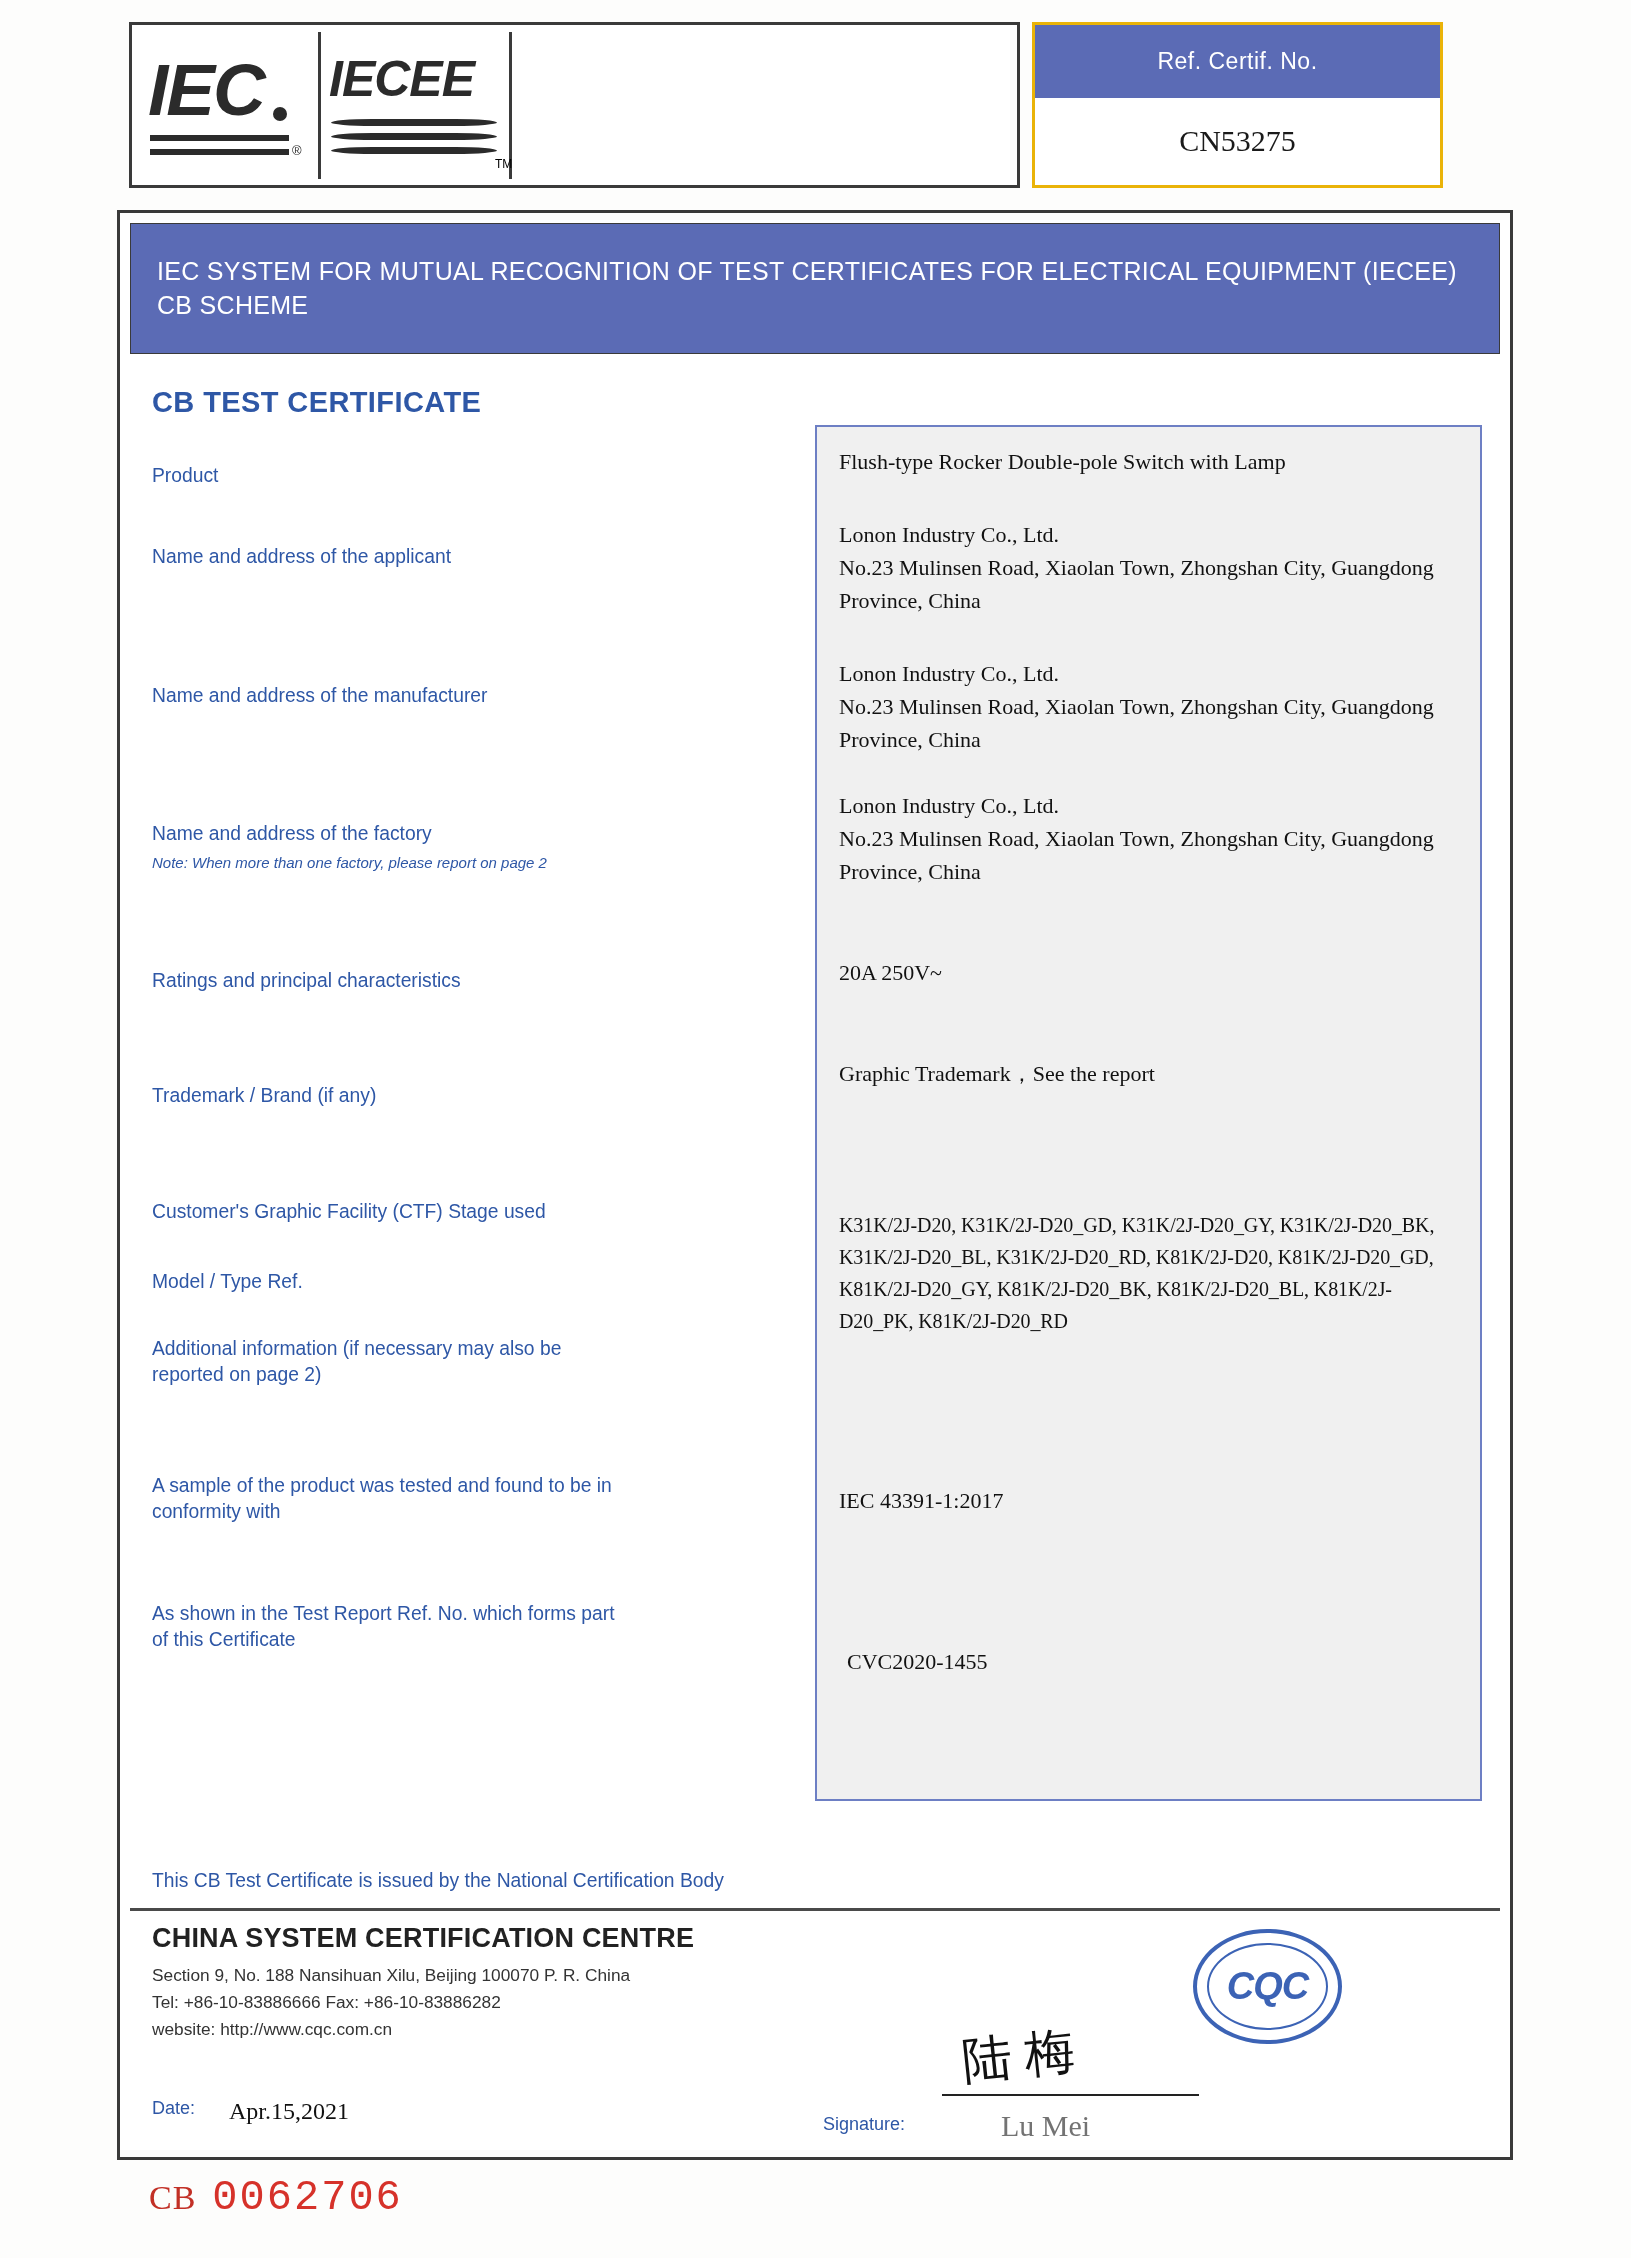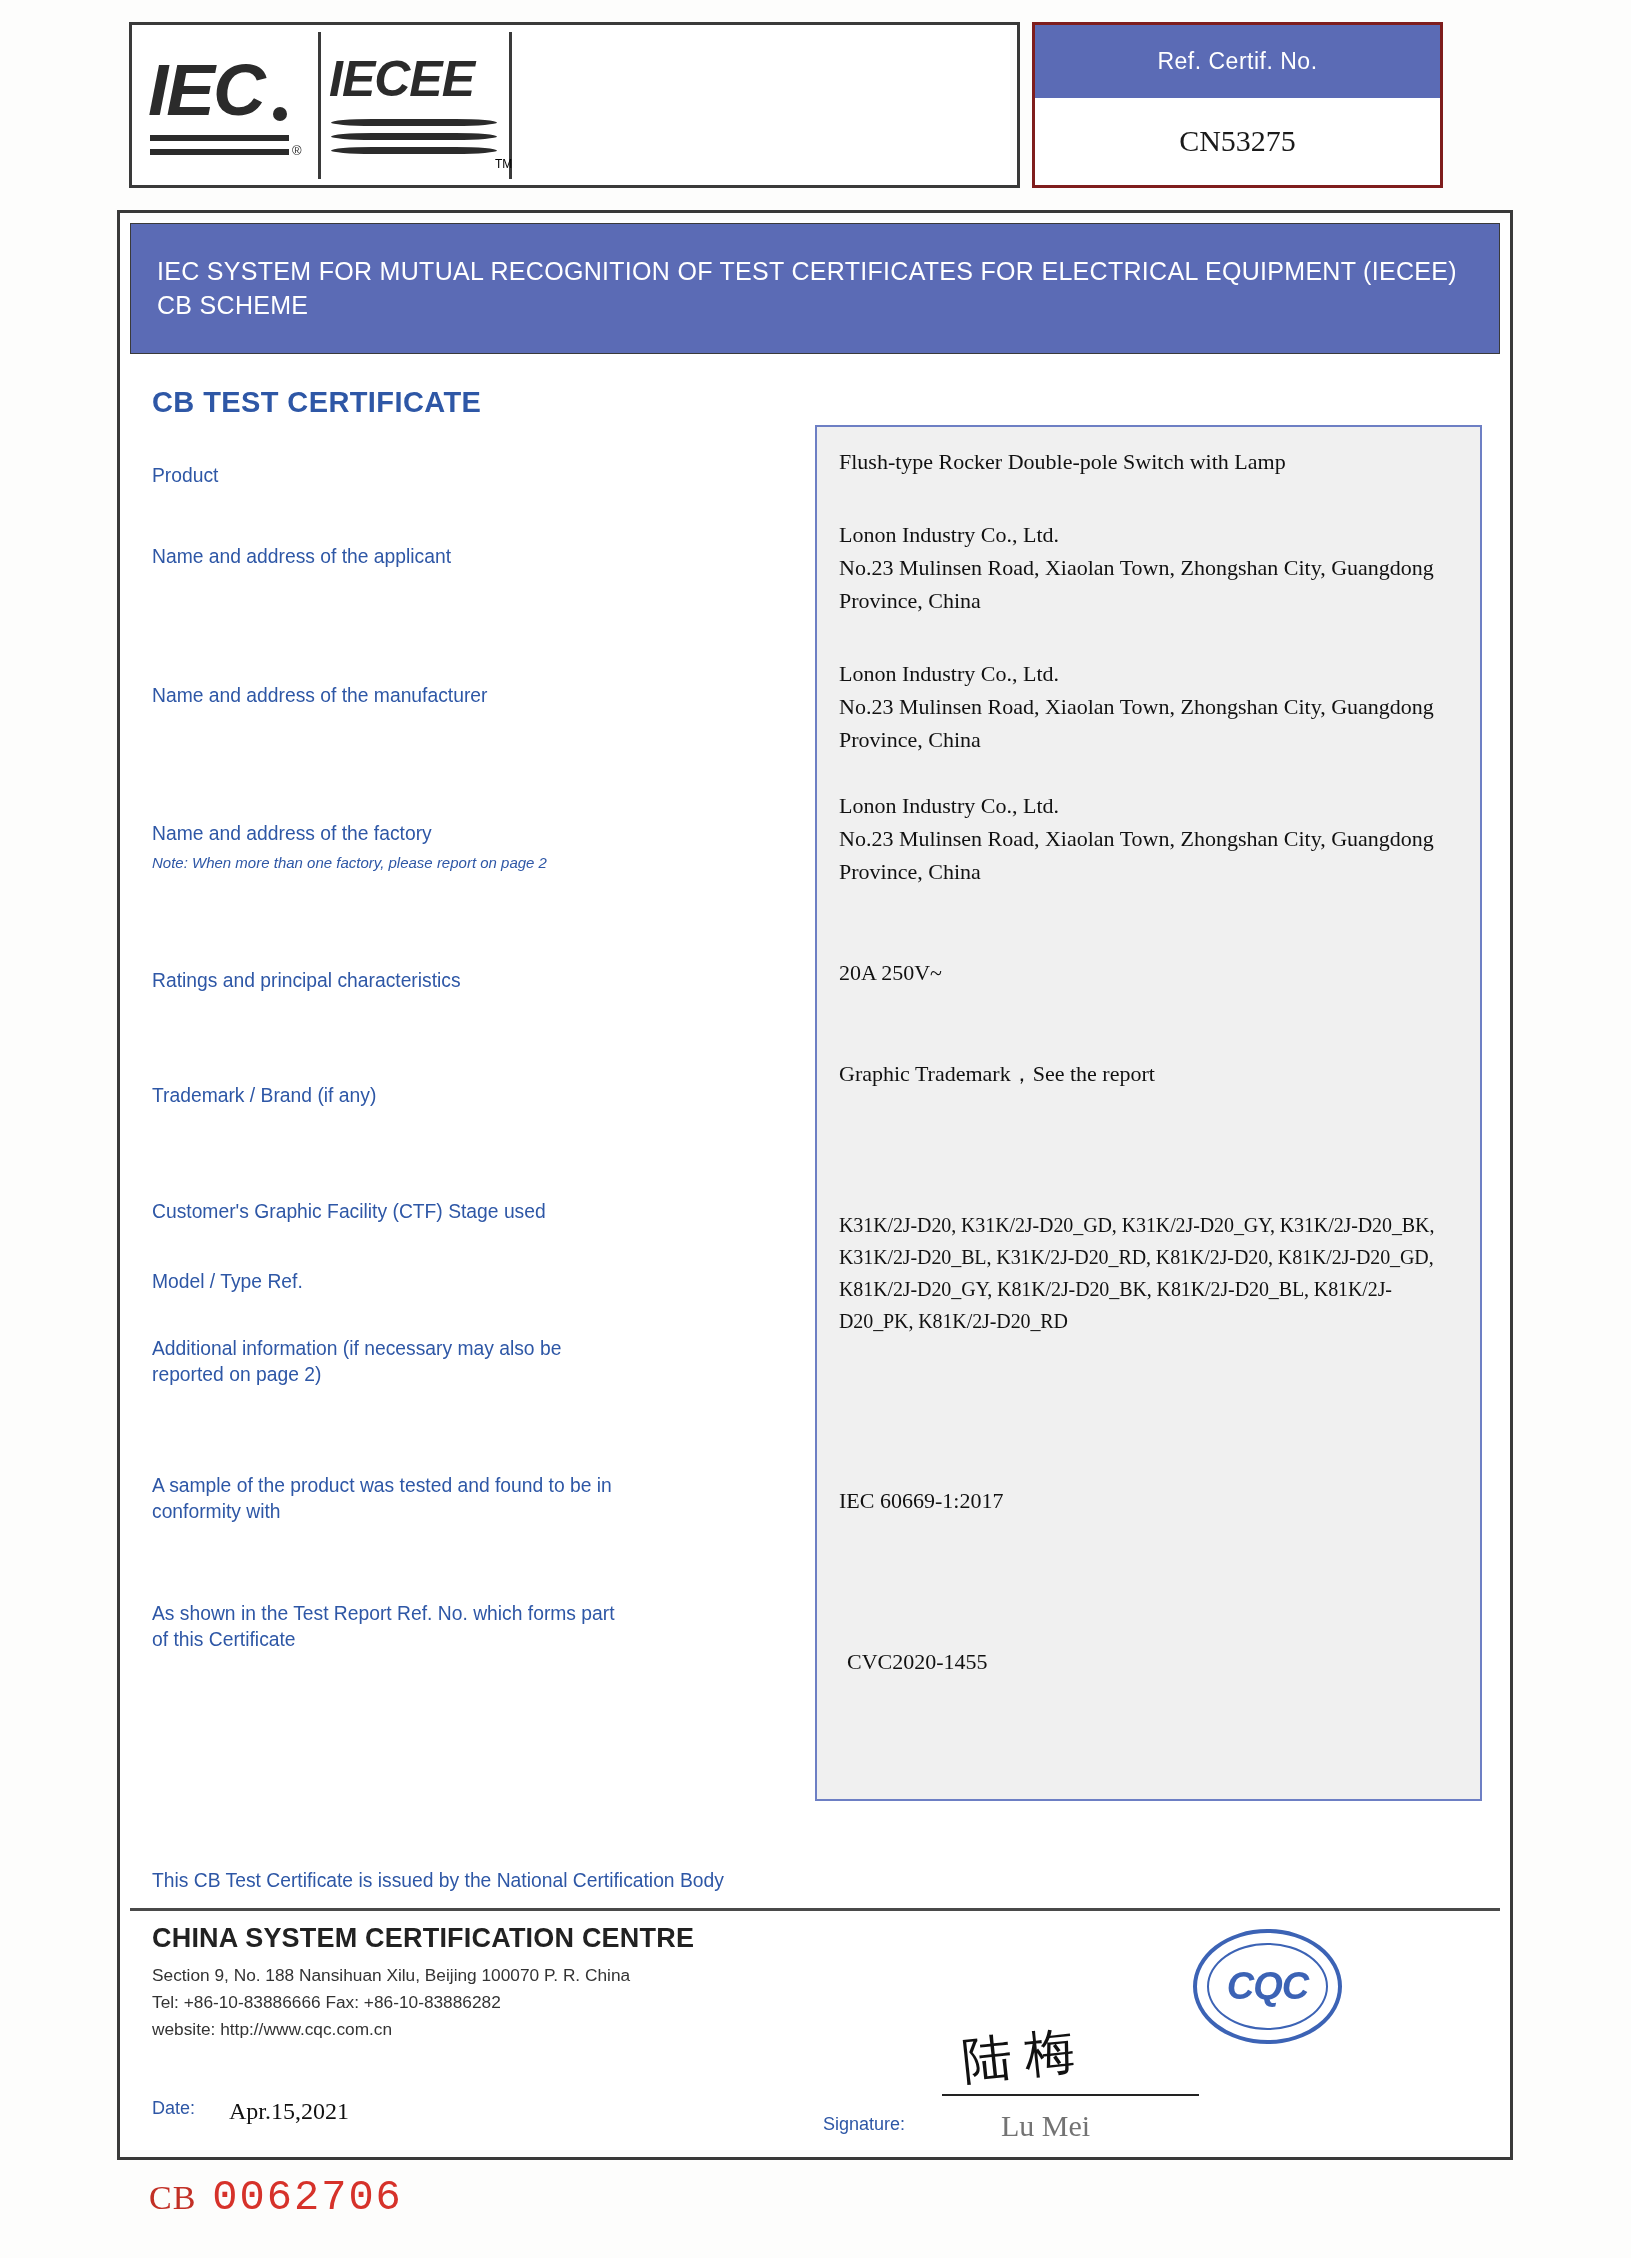--- a/index.html
+++ b/index.html
@@ -118,21 +118,21 @@
   .iecee-mark .w3 { top: 115px; }
   .iecee-mark .tm {
     position: absolute;
     left: 174px; top: 125px;
     font-size: 12px;
   }
 
   .ref-box {
     width: 411px;
     height: 166px;
-    border: 3px solid #7f1d1d;
+    border: 3px solid #eab308;
     box-sizing: border-box;
     background: #ffffff;
   }
   .ref-title {
     height: 73px;
     background: #5b6bb5;
     color: #ffffff;
     font-size: 23px;
     display: flex;
     align-items: center;
@@ -427,21 +427,21 @@
         <div class="val" style="top:18px;">Flush-type Rocker Double-pole Switch with Lamp</div>
         <div class="val" style="top:91px; white-space:pre-line;">Lonon Industry Co., Ltd.
 No.23 Mulinsen Road, Xiaolan Town, Zhongshan City, Guangdong Province, China</div>
         <div class="val" style="top:230px; white-space:pre-line;">Lonon Industry Co., Ltd.
 No.23 Mulinsen Road, Xiaolan Town, Zhongshan City, Guangdong Province, China</div>
         <div class="val" style="top:362px; white-space:pre-line;">Lonon Industry Co., Ltd.
 No.23 Mulinsen Road, Xiaolan Town, Zhongshan City, Guangdong Province, China</div>
         <div class="val" style="top:529px;">20A 250V~</div>
         <div class="val" style="top:630px;">Graphic Trademark，See the report</div>
         <div class="val models" style="top:782px;">K31K/2J-D20,  K31K/2J-D20_GD,  K31K/2J-D20_GY,  K31K/2J-D20_BK, K31K/2J-D20_BL,  K31K/2J-D20_RD,  K81K/2J-D20,  K81K/2J-D20_GD, K81K/2J-D20_GY, K81K/2J-D20_BK, K81K/2J-D20_BL, K81K/2J-D20_PK, K81K/2J-D20_RD</div>
-        <div class="val" style="top:1057px;">IEC 60669-1:2017</div>
+        <div class="val" style="top:1057px;">IEC 43391-1:2017</div>
         <div class="val" style="top:1218px; left:30px;">CVC2020-1455</div>
       </div>
     </div>
 
     <div class="issued">This CB Test Certificate is issued by the National Certification Body</div>
     <div class="rule"></div>
 
     <div class="footer">
       <div class="nb-name">CHINA SYSTEM CERTIFICATION CENTRE</div>
       <div class="nb-addr">

